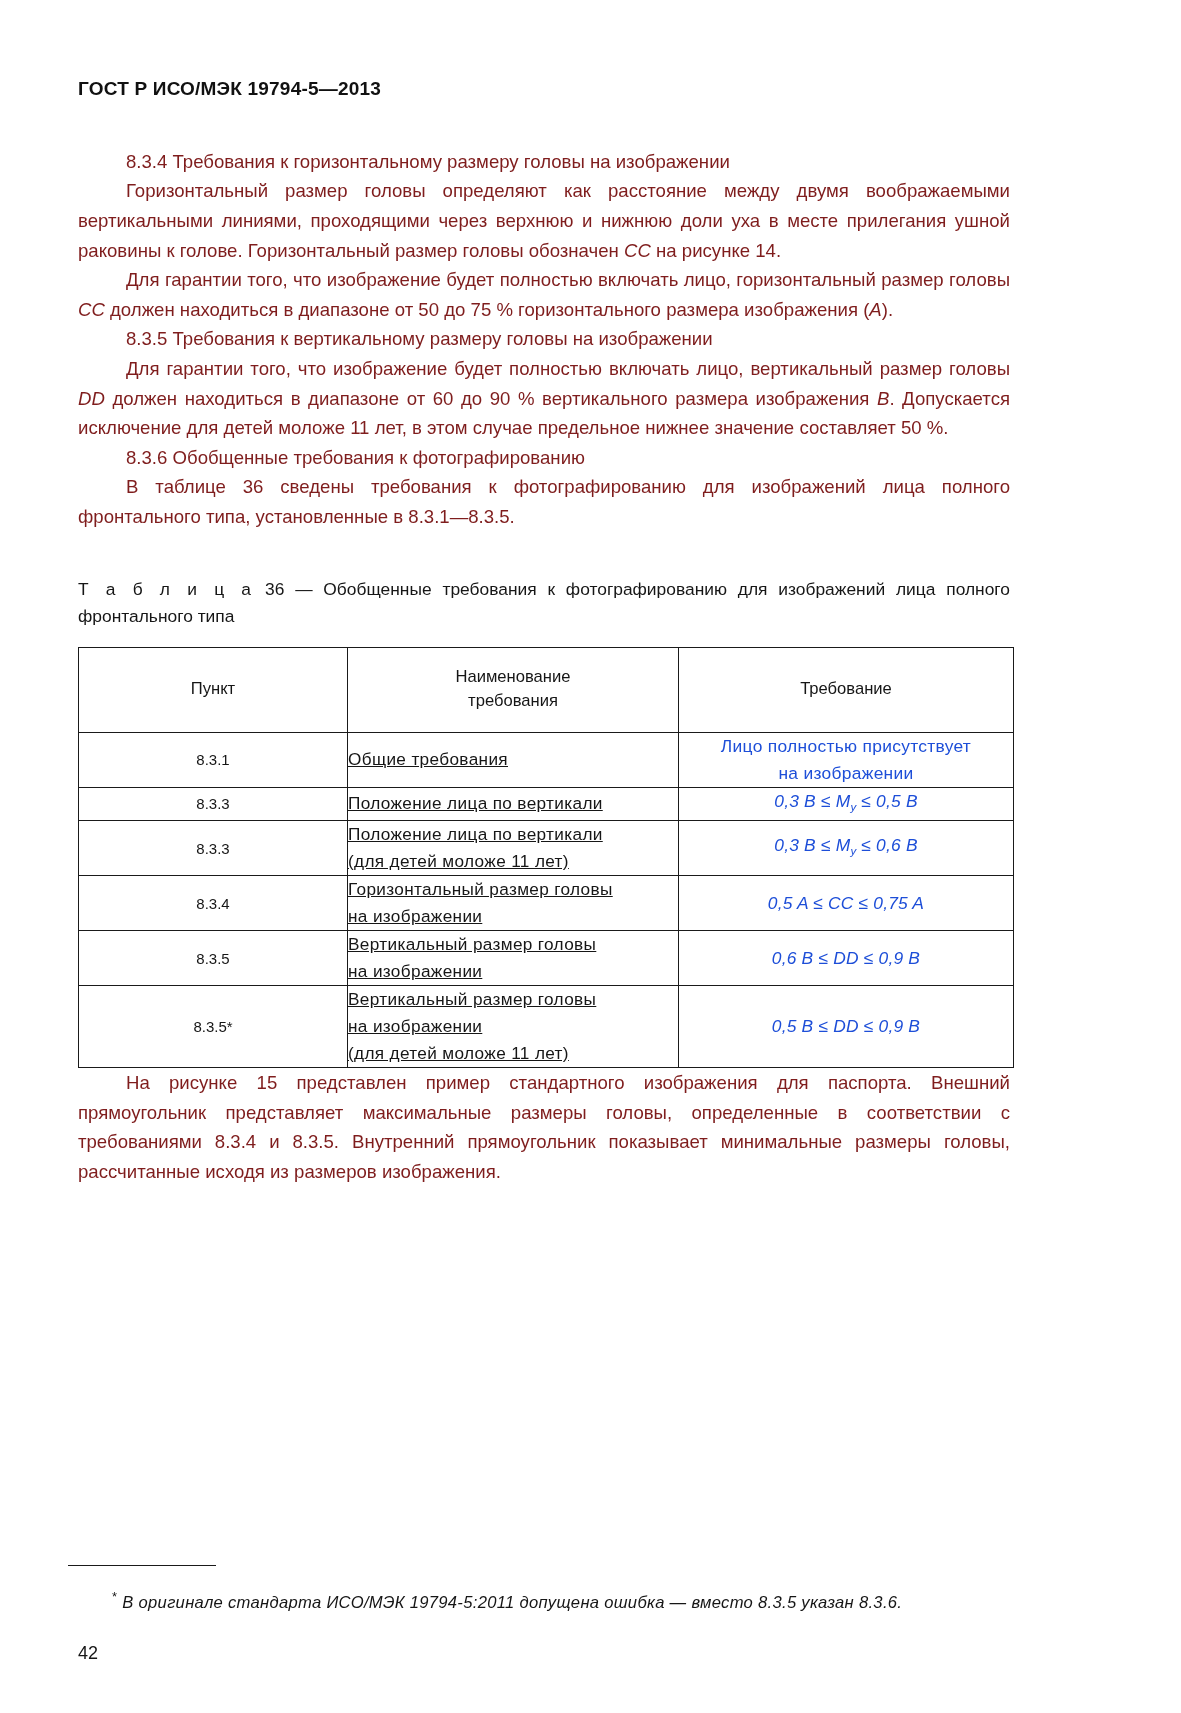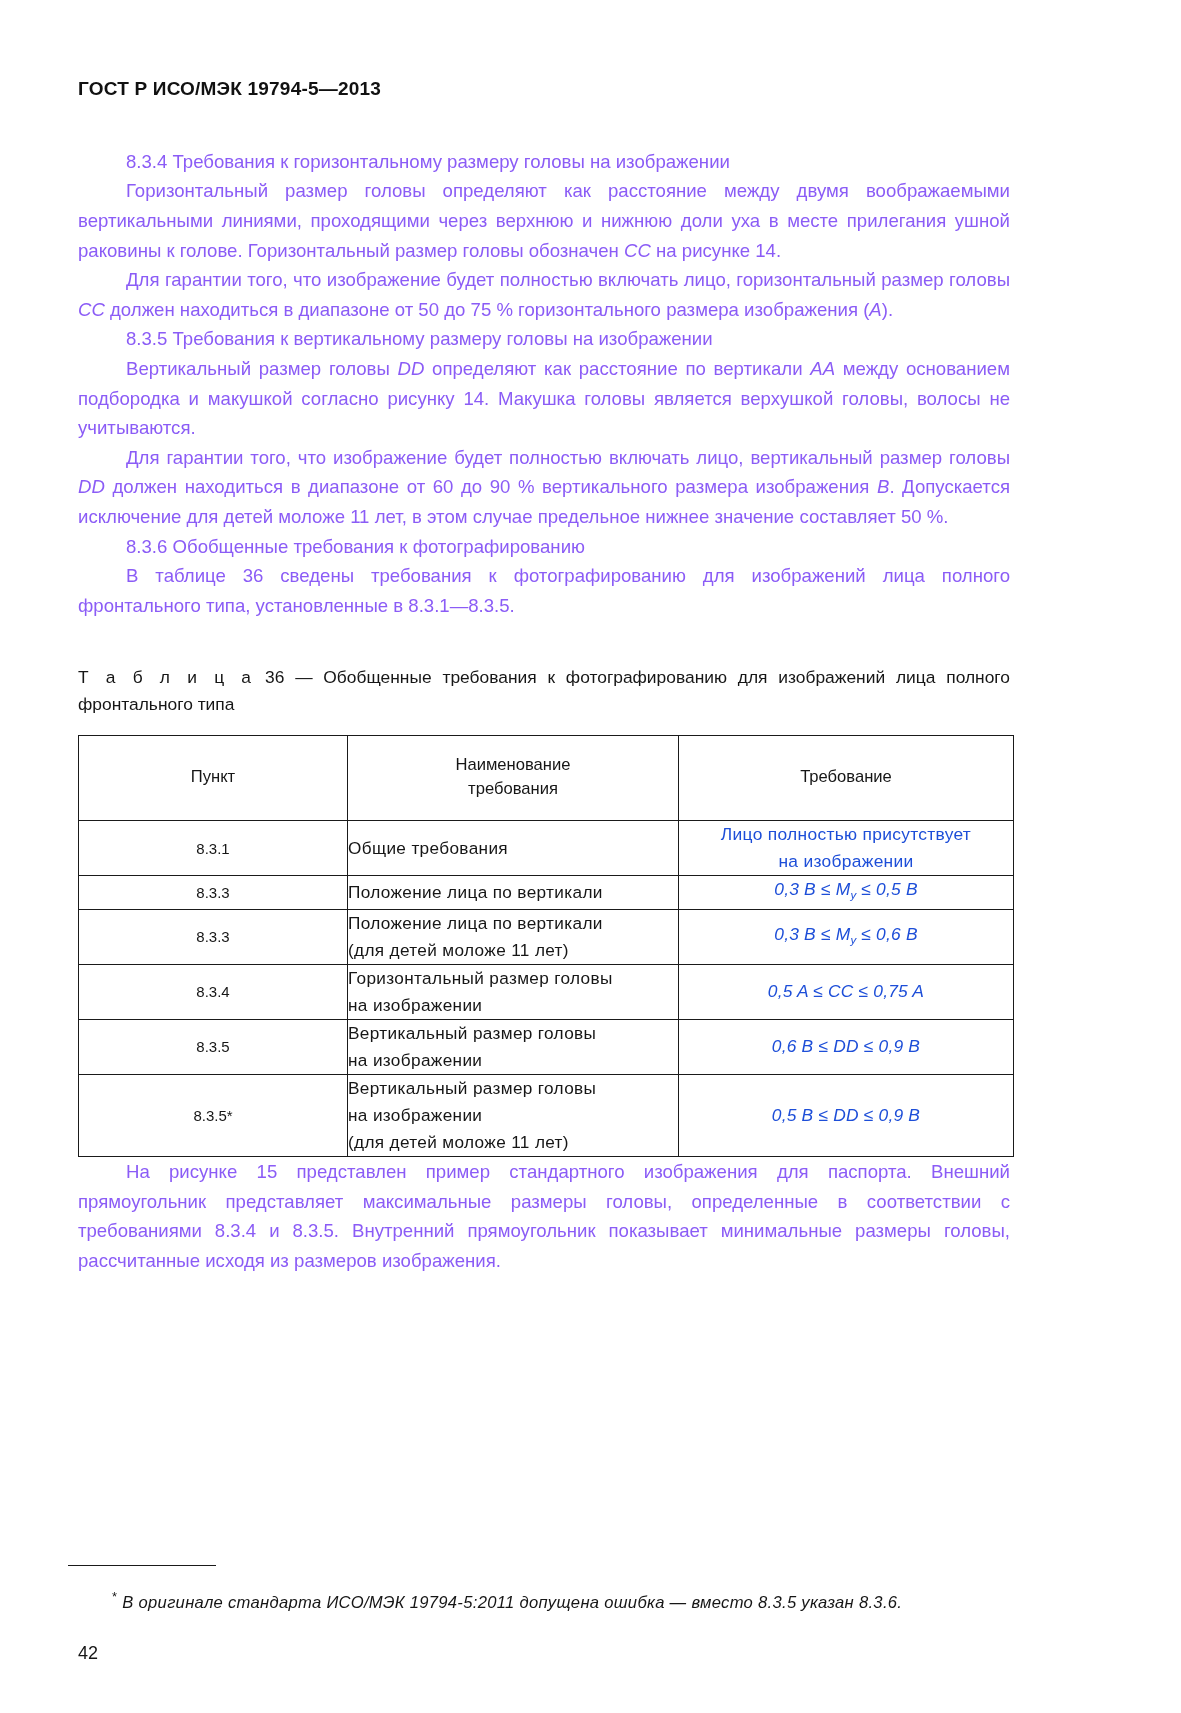--- a/index.html
+++ b/index.html
@@ -36,21 +36,21 @@
     color: #111;
     margin: 0 0 46px 0;
     line-height: 1.2;
   }
   p.body-text {
     margin: 0;
     font-size: 18.6px;
     line-height: 29.6px;
     text-align: justify;
     text-justify: inter-word;
-    color: #8b5cf6;
+    color: #7f1d1d;
     hyphens: manual;
   }
   p.body-text.indent {
     text-indent: 48px;
   }
   i, .ital {
     font-style: italic;
   }
   .table-caption {
     margin-top: 44px;
@@ -92,20 +92,21 @@
     font-size: 15px;
     color: #161616;
     padding: 10px 6px;
   }
   td.c-name {
     font-size: 17.2px;
     line-height: 27px;
     color: #161616;
     padding: 17px 10px 17px 22px;
     letter-spacing: 0.35px;
+    text-decoration: underline;
   }
   td.c-req {
     text-align: center;
     font-size: 17.4px;
     line-height: 27px;
     color: #1d4ed8;
     padding: 17px 10px;
   }
   td.c-req .formula {
     font-style: italic;
@@ -169,21 +170,20 @@
     <div class="doc-header">ГОСТ Р ИСО/МЭК 19794-5—2013</div>
 
     <p class="body-text indent"><span>8.3.4 Требования к горизонтальному размеру головы на изображении</span></p>
 
     <p class="body-text indent"><span>Горизонтальный размер головы определяют как расстояние между двумя воображаемыми вертикальными линиями, проходящими через верхнюю и нижнюю доли уха в месте прилегания ушной раковины к голове. Горизонтальный размер головы обозначен </span><i class="ital">CC</i><span> на рисунке 14.</span></p>
 
     <p class="body-text indent"><span>Для гарантии того, что изображение будет полностью включать лицо, горизонтальный размер головы </span><i class="ital">CC</i><span> должен находиться в диапазоне от 50 до 75 % горизонтального размера изображения (</span><i class="ital">A</i><span>).</span></p>
 
     <p class="body-text indent"><span>8.3.5 Требования к вертикальному размеру головы на изображении</span></p>
 
-    <p class="body-text indent"><span>Вертикальный размер головы </span><i class="ital">DD</i><span> определяют как расстояние по вертикали </span><i class="ital">AA</i><span> между основанием подбородка и макушкой согласно рисунку 14. Макушка головы является верхушкой головы, волосы не учитываются.</span></p>
 
     <p class="body-text indent"><span>Для гарантии того, что изображение будет полностью включать лицо, вертикальный размер головы </span><i class="ital">DD</i><span> должен находиться в диапазоне от 60 до 90 %  вертикального размера изображения </span><i class="ital">B</i><span>. Допускается исключение для детей моложе 11 лет, в этом случае предельное нижнее значение составляет 50 %.</span></p>
 
     <p class="body-text indent"><span>8.3.6 Обобщенные требования к фотографированию</span></p>
 
     <p class="body-text indent"><span>В таблице 36 сведены требования к фотографированию для изображений лица полного фронтального типа, установленные в 8.3.1—8.3.5.</span></p>
 
     <div class="table-caption"><span class="spaced">Т а б л и ц а</span> <span>36</span> <span>—</span> <span>Обобщенные требования к фотографированию для изображений лица полного фронтального типа</span></div>
 
     <table class="req-table">

